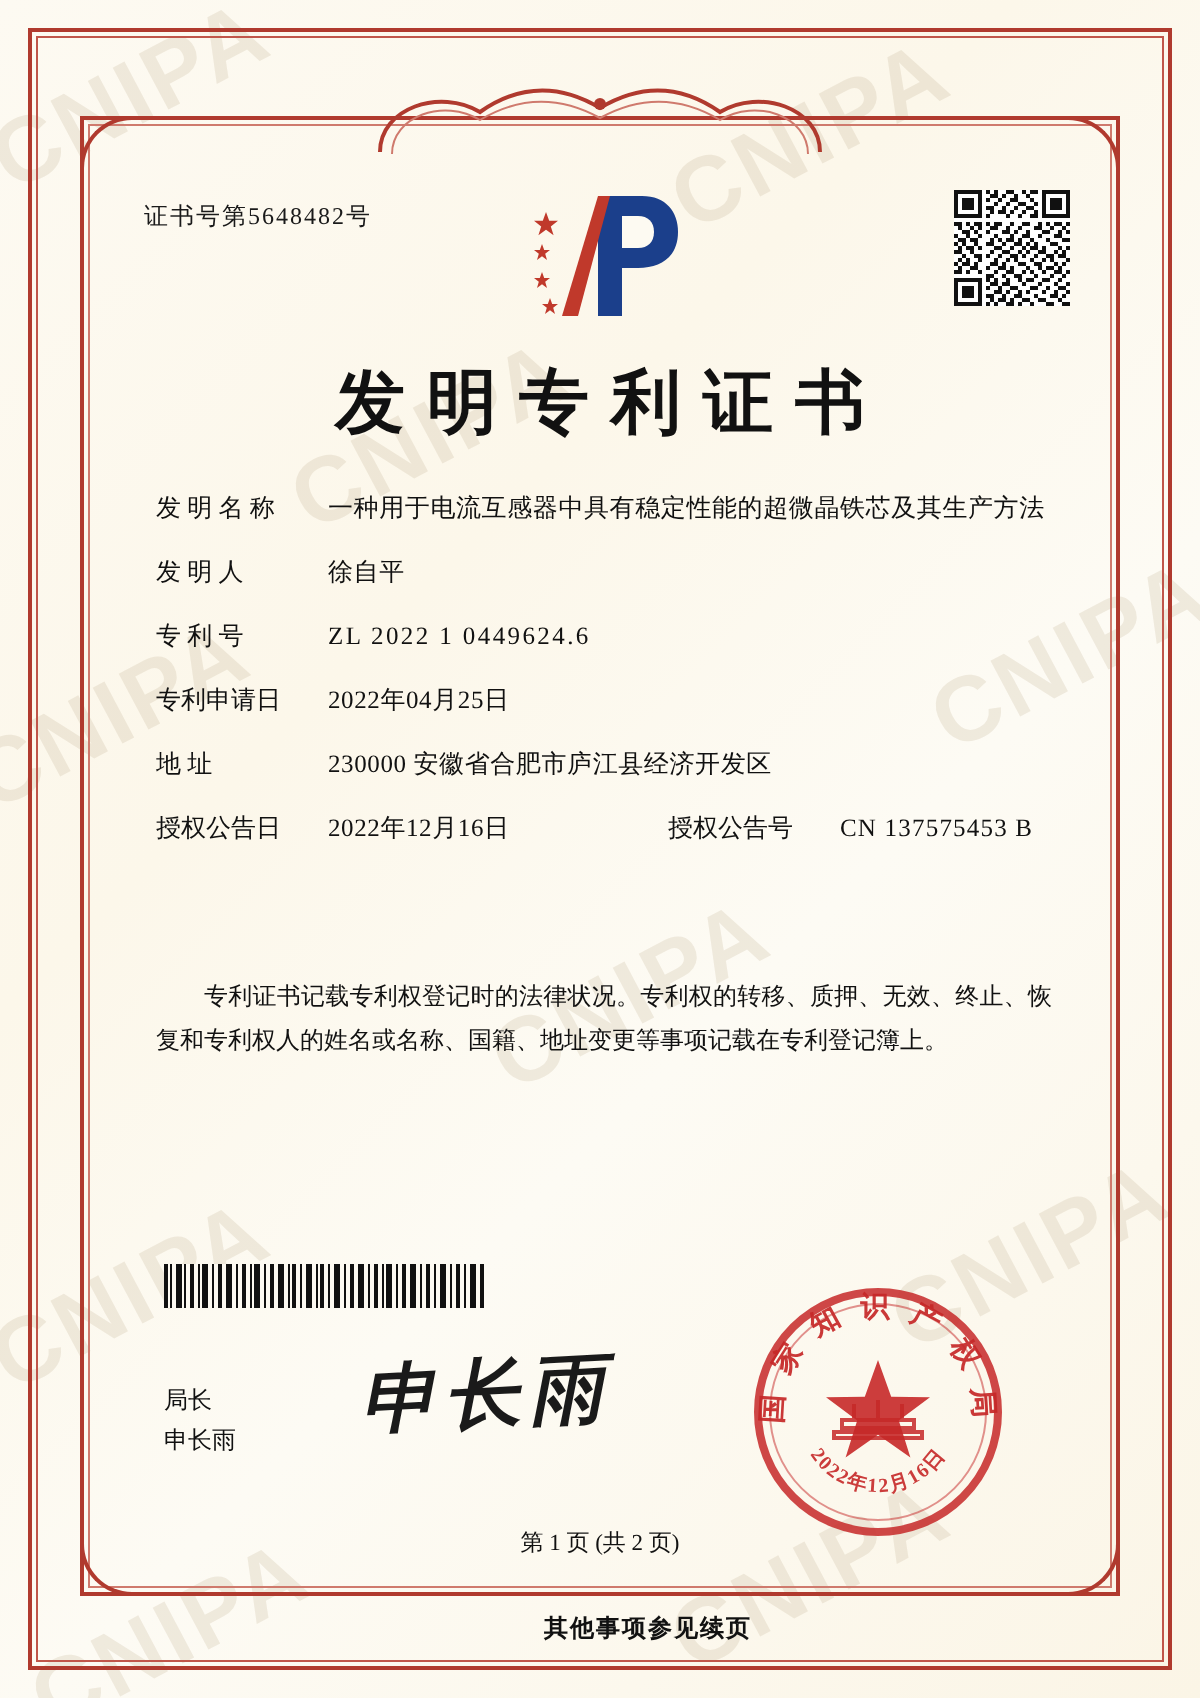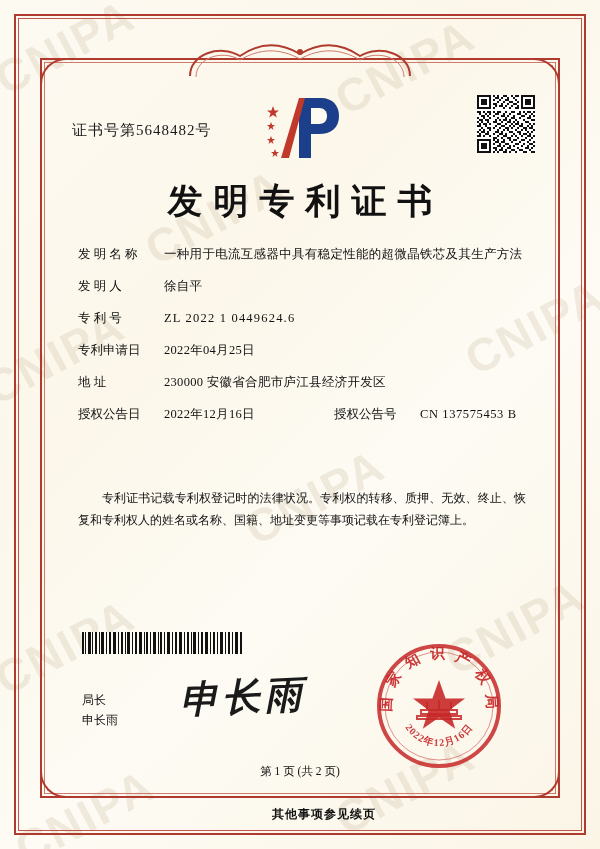--- a/index.html
+++ b/index.html
@@ -76,24 +76,23 @@
   #top-ornament {
     position: absolute;
     left: 180px; top: 40px;
     width: 240px; height: 40px;
   }
 
   
   #cert-number {
     position: absolute;
     left: 72px; top: 100px;
-    font-size: 15px;
+    font-size: 12px;
     color: #1a1a1a;
     letter-spacing: 1px;
-    margin-top: 21px;
   }
   #emblem {
     position: absolute;
     left: 265px; top: 92px;
     width: 78px; height: 72px;
   }
   #qr-code {
     position: absolute;
     left: 477px; top: 95px;
     width: 58px; height: 58px;

